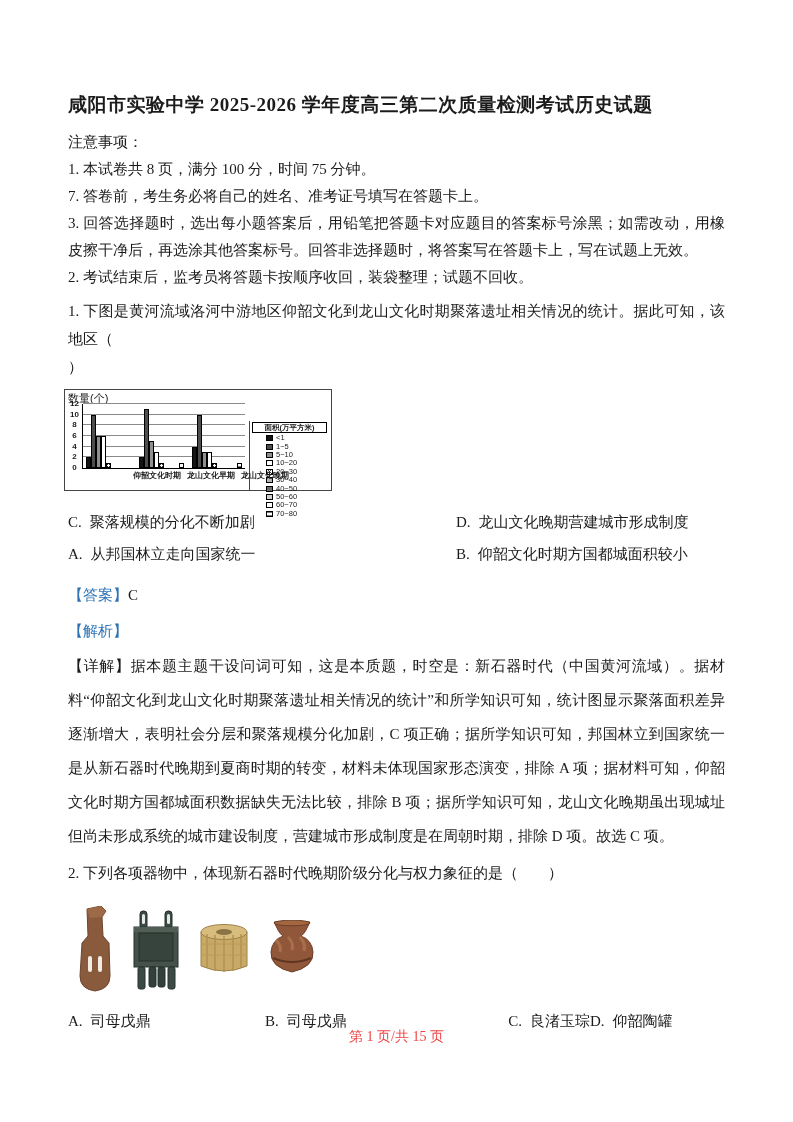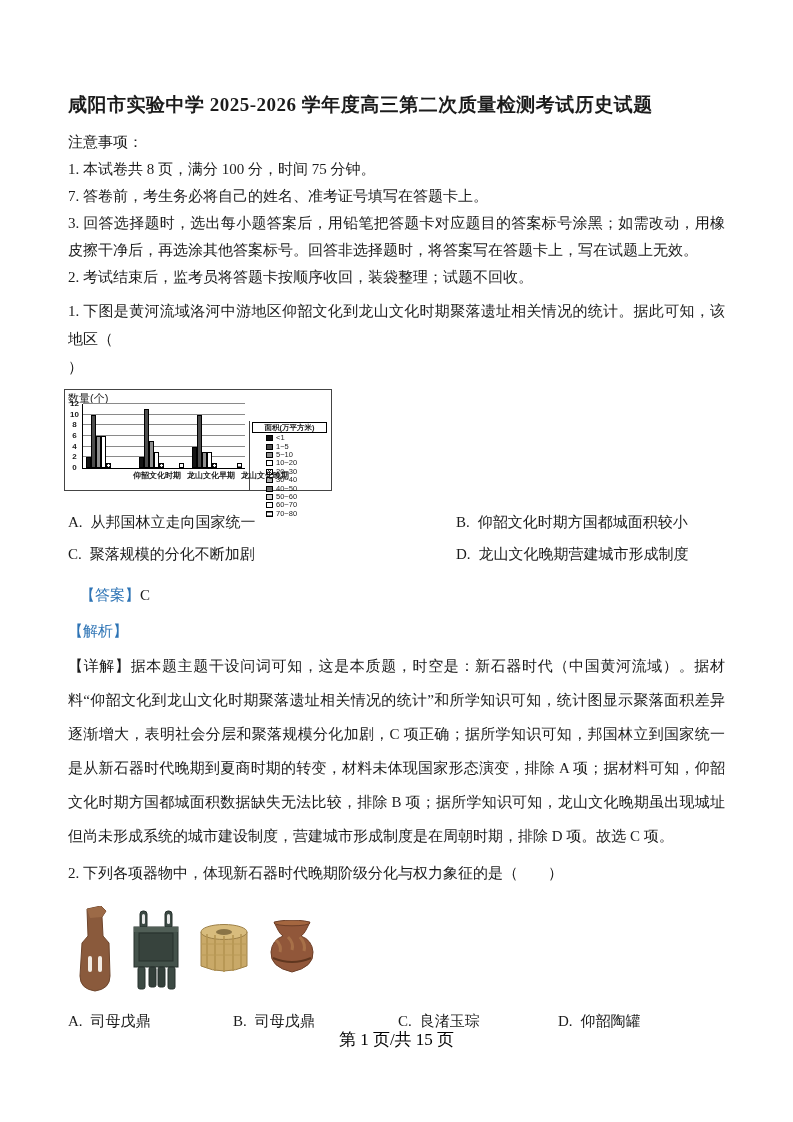--- a/index.html
+++ b/index.html
@@ -76,35 +76,35 @@
   .sw-5 { background:#b5b5b5; }
   .sw-6 { background:#6e6e6e; }
   .sw-7 { background:#cfcfcf; }
   .sw-8 { background:#ffffff; }
   .sw-9 { background-color:#fff;
           background-image:repeating-linear-gradient(0deg,#777 0 1px,transparent 1px 3px); }
 
   
   .option-grid-row { display:grid; grid-template-columns:388px 1fr; font-size:15px; line-height:30px; margin-top:2px; }
   .opt-label { margin-right:8px; }
-  .answer-line { margin-top:12px; font-size:15px; line-height:28px;margin-left:12px; }
+  .answer-line { margin-top:12px; font-size:15px; line-height:28px; }
   .blue { color:#2E74B5; }
   .analysis-line { margin-top:8px; font-size:15px; line-height:28px; }
   .detail-para { margin-top:4px; font-size:15px; line-height:34px; text-align:justify; }
 
   
   .artifact-row { display:flex; align-items:center; height:104px; margin-top:10px; }
   .artifact { flex:none; }
   .q2-options { display:flex; font-size:15px; line-height:28px; margin-top:6px; }
   .q2-opt { flex:none; }
-  .q2-opt-a { width:165px; } .q2-opt-b { width:165px; } .q2-opt-c { width:160px; }
+  .q2-opt-a { width:165px; } .q2-opt-b { width:165px;margin-left:32px; } .q2-opt-c { width:160px;text-align:right; }
 
   .footer {
     position:absolute; top:1028px; left:0; right:0;
-    text-align:center; font-size:17px; color:#000000;
+    text-align:center; font-size:14px; color:#ef4444;
   }
 </style>
 </head>
 <body>
 
 <div class="page">
   <div class="content">
 
     <h1 class="title">咸阳市实验中学 2025-2026 学年度高三第二次质量检测考试历史试题</h1>
 
@@ -254,32 +254,32 @@
             <div class="legend-row">
               <span class="legend-swatch sw-9"></span>
               <span class="legend-label">70~80</span>
             </div>
           </div>
       </div>
     </div>
 
     <div class="option-grid-row">
       <div>
+        <span class="opt-label">C.</span><span>聚落规模的分化不断加剧</span>
+      </div>
+      <div>
+        <span class="opt-label">D.</span><span>龙山文化晚期营建城市形成制度</span>
+      </div>
+    </div>
+    <div class="option-grid-row">
+      <div>
         <span class="opt-label">A.</span><span>从邦国林立走向国家统一</span>
       </div>
       <div>
         <span class="opt-label">B.</span><span>仰韶文化时期方国都城面积较小</span>
-      </div>
-    </div>
-    <div class="option-grid-row">
-      <div>
-        <span class="opt-label">C.</span><span>聚落规模的分化不断加剧</span>
-      </div>
-      <div>
-        <span class="opt-label">D.</span><span>龙山文化晚期营建城市形成制度</span>
       </div>
     </div>
 
     <div class="answer-line">
       <span class="blue">【答案】</span><span>C</span>
     </div>
     <div class="analysis-line">
       <span class="blue">【解析】</span>
     </div>
     <div class="detail-para">【详解】据本题主题干设问词可知，这是本质题，时空是：新石器时代（中国黄河流域）。据材料“仰韶文化到龙山文化时期聚落遗址相关情况的统计”和所学知识可知，统计图显示聚落面积差异逐渐增大，表明社会分层和聚落规模分化加剧，C 项正确；据所学知识可知，邦国林立到国家统一是从新石器时代晚期到夏商时期的转变，材料未体现国家形态演变，排除 A 项；据材料可知，仰韶文化时期方国都城面积数据缺失无法比较，排除 B 项；据所学知识可知，龙山文化晚期虽出现城址但尚未形成系统的城市建设制度，营建城市形成制度是在周朝时期，排除 D 项。故选 C 项。</div>

